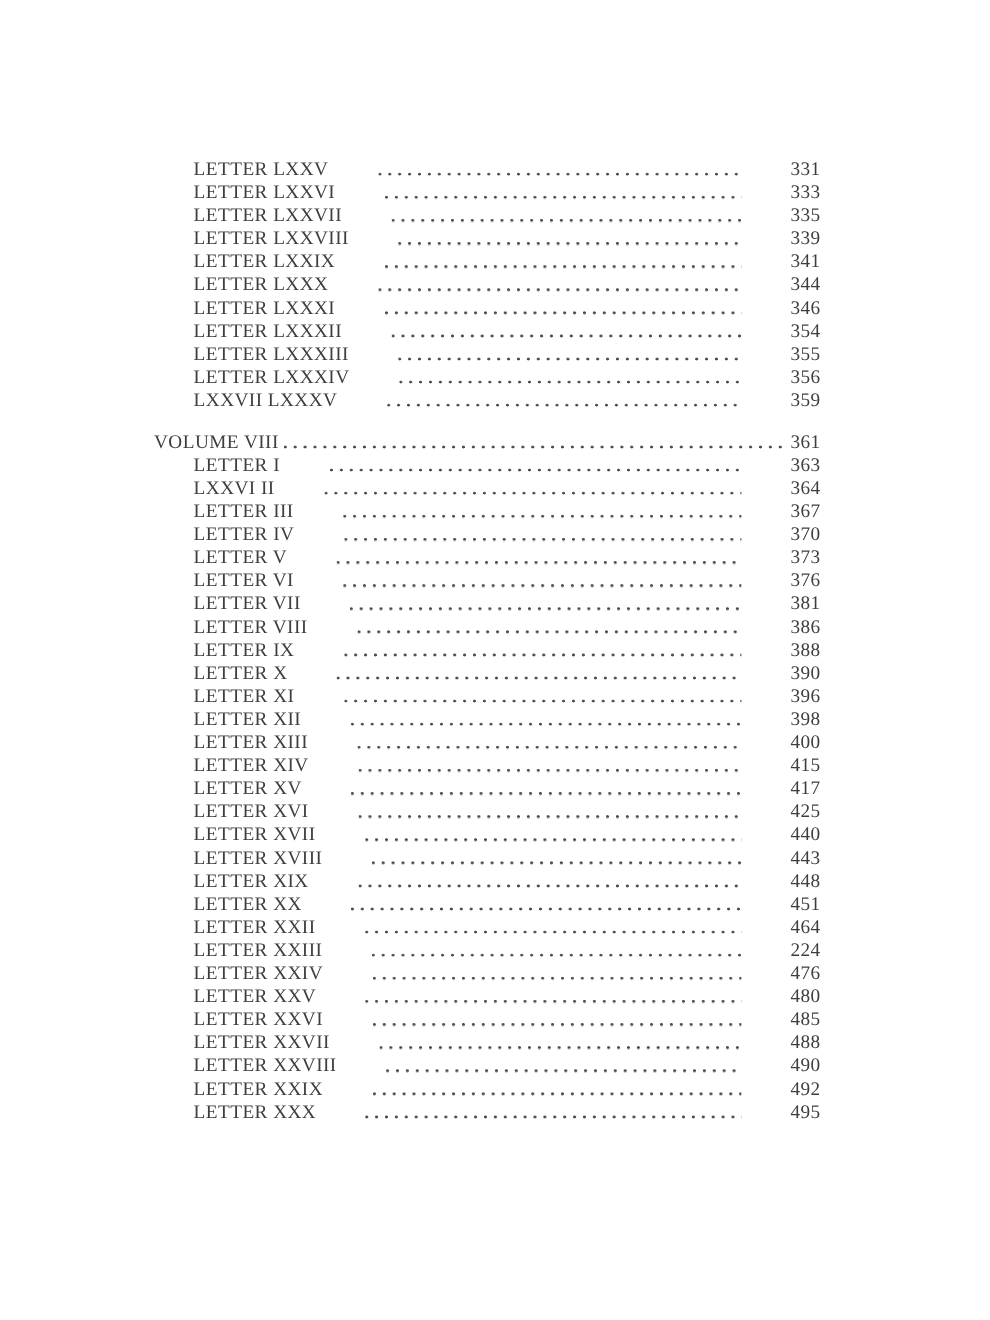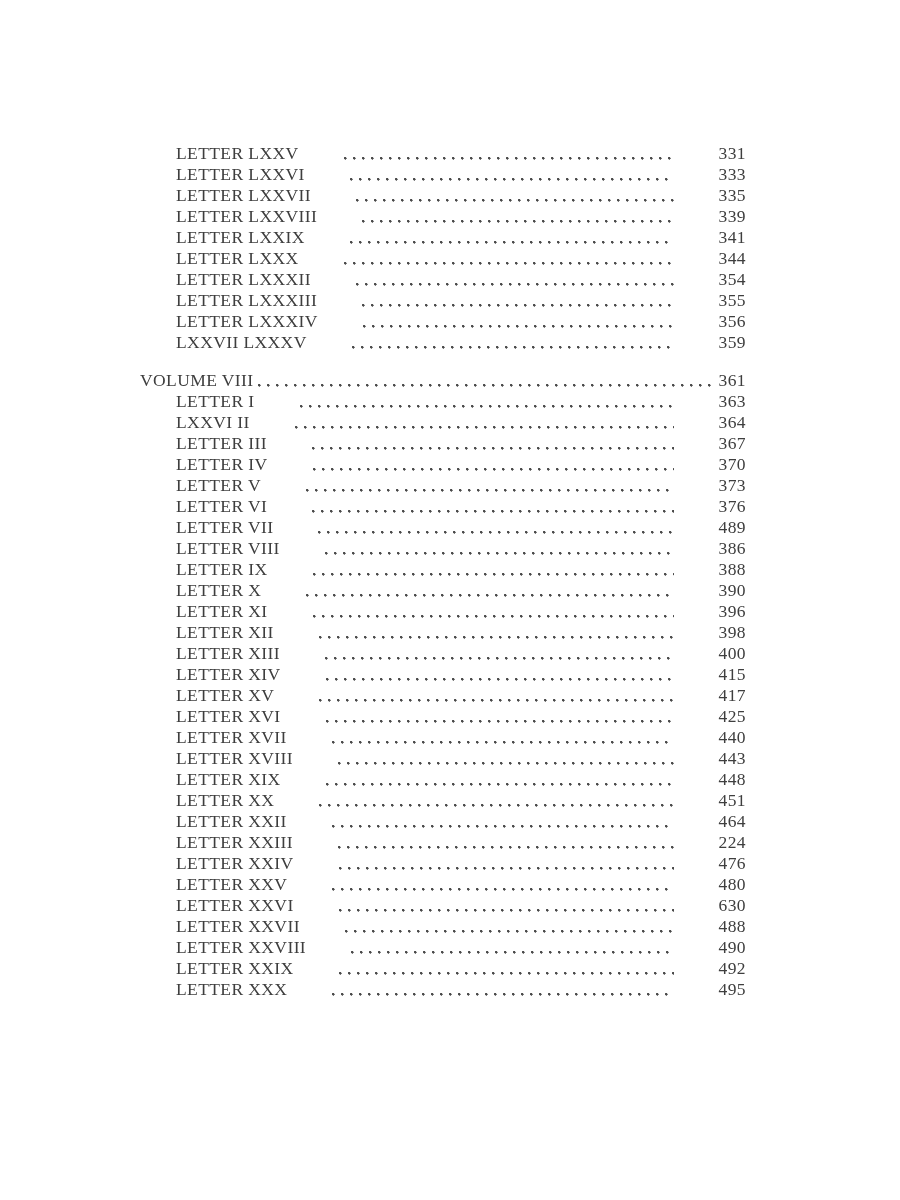--- a/index.html
+++ b/index.html
@@ -97,20 +97,25 @@
     <span class="toc-leader"></span>
     <span class="toc-page">341</span>
   </div>
 
   <div class="toc-row letter">
     <span class="toc-label">LETTER LXXX</span>
     <span class="toc-leader"></span>
     <span class="toc-page">344</span>
   </div>
 
+  <div class="toc-row letter">
+    <span class="toc-label">LETTER LXXXI</span>
+    <span class="toc-leader"></span>
+    <span class="toc-page">346</span>
+  </div>
 
   <div class="toc-row letter">
     <span class="toc-label">LETTER LXXXII</span>
     <span class="toc-leader"></span>
     <span class="toc-page">354</span>
   </div>
 
   <div class="toc-row letter">
     <span class="toc-label">LETTER LXXXIII</span>
     <span class="toc-leader"></span>
@@ -167,21 +172,21 @@
 
   <div class="toc-row letter">
     <span class="toc-label">LETTER VI</span>
     <span class="toc-leader"></span>
     <span class="toc-page">376</span>
   </div>
 
   <div class="toc-row letter">
     <span class="toc-label">LETTER VII</span>
     <span class="toc-leader"></span>
-    <span class="toc-page">489</span>
+    <span class="toc-page">381</span>
   </div>
 
   <div class="toc-row letter">
     <span class="toc-label">LETTER VIII</span>
     <span class="toc-leader"></span>
     <span class="toc-page">386</span>
   </div>
 
   <div class="toc-row letter">
     <span class="toc-label">LETTER IX</span>
@@ -276,21 +281,21 @@
 
   <div class="toc-row letter">
     <span class="toc-label">LETTER XXV</span>
     <span class="toc-leader"></span>
     <span class="toc-page">480</span>
   </div>
 
   <div class="toc-row letter">
     <span class="toc-label">LETTER XXVI</span>
     <span class="toc-leader"></span>
-    <span class="toc-page">630</span>
+    <span class="toc-page">485</span>
   </div>
 
   <div class="toc-row letter">
     <span class="toc-label">LETTER XXVII</span>
     <span class="toc-leader"></span>
     <span class="toc-page">488</span>
   </div>
 
   <div class="toc-row letter">
     <span class="toc-label">LETTER XXVIII</span>

